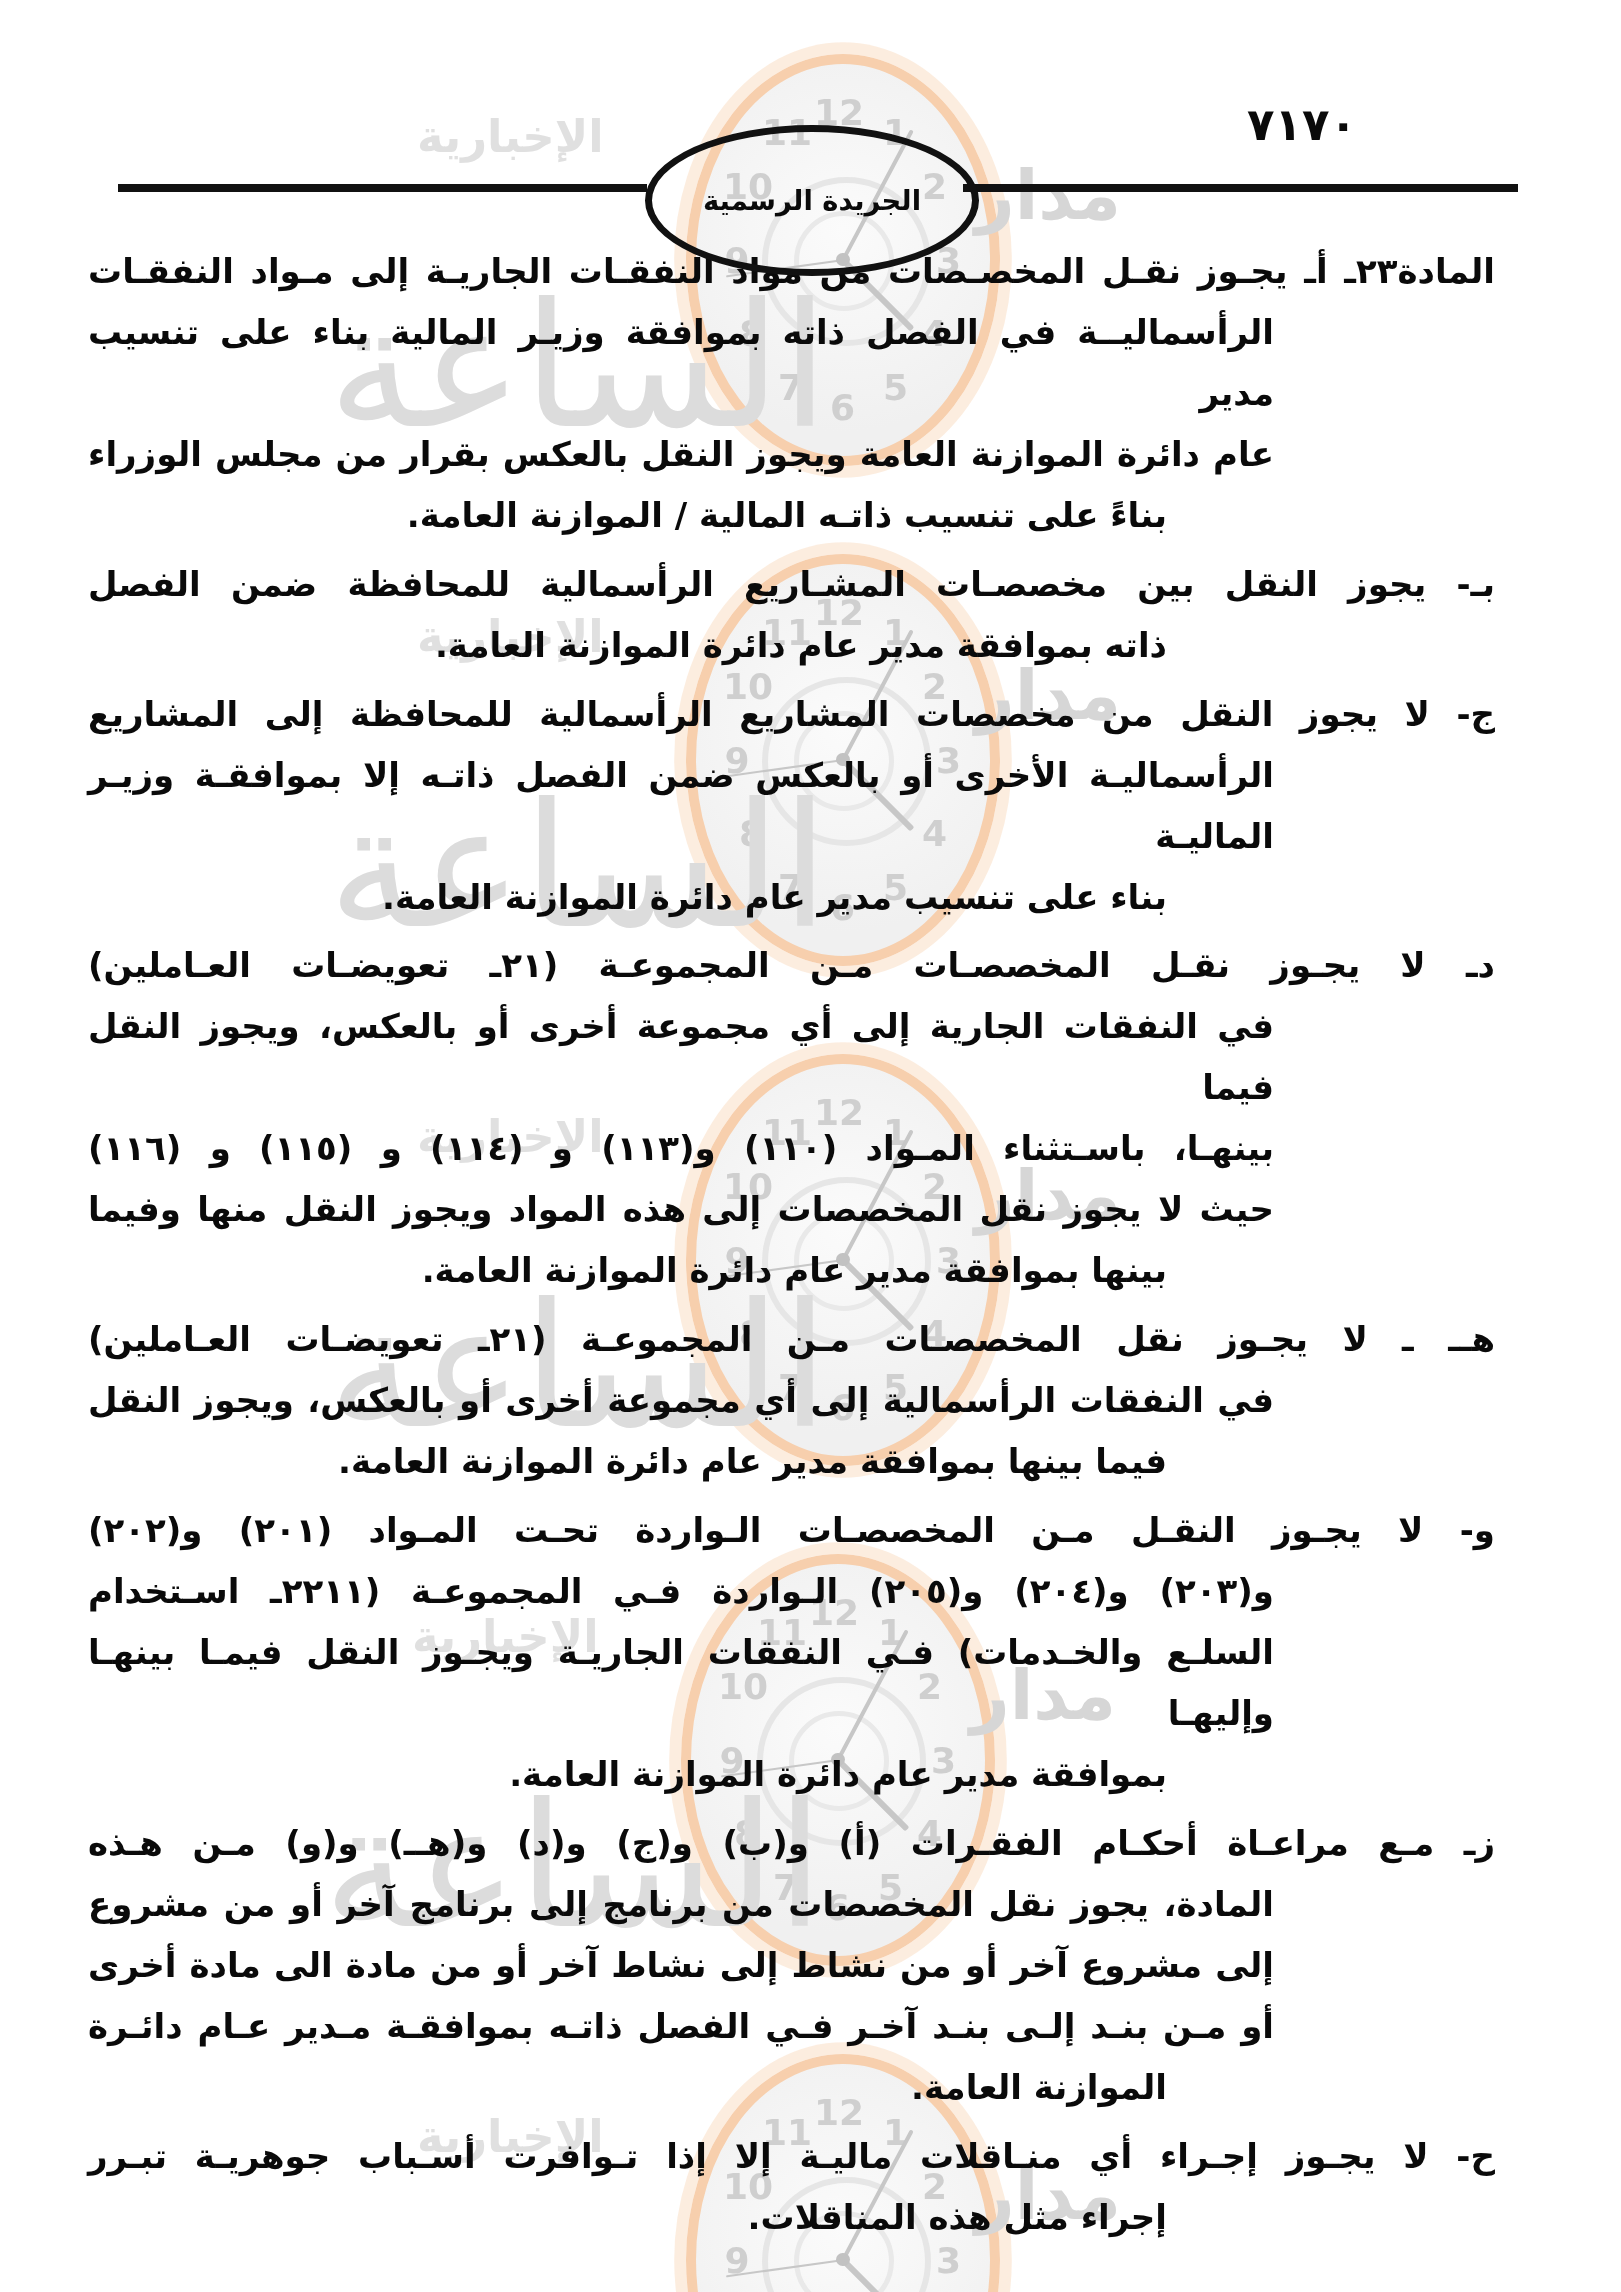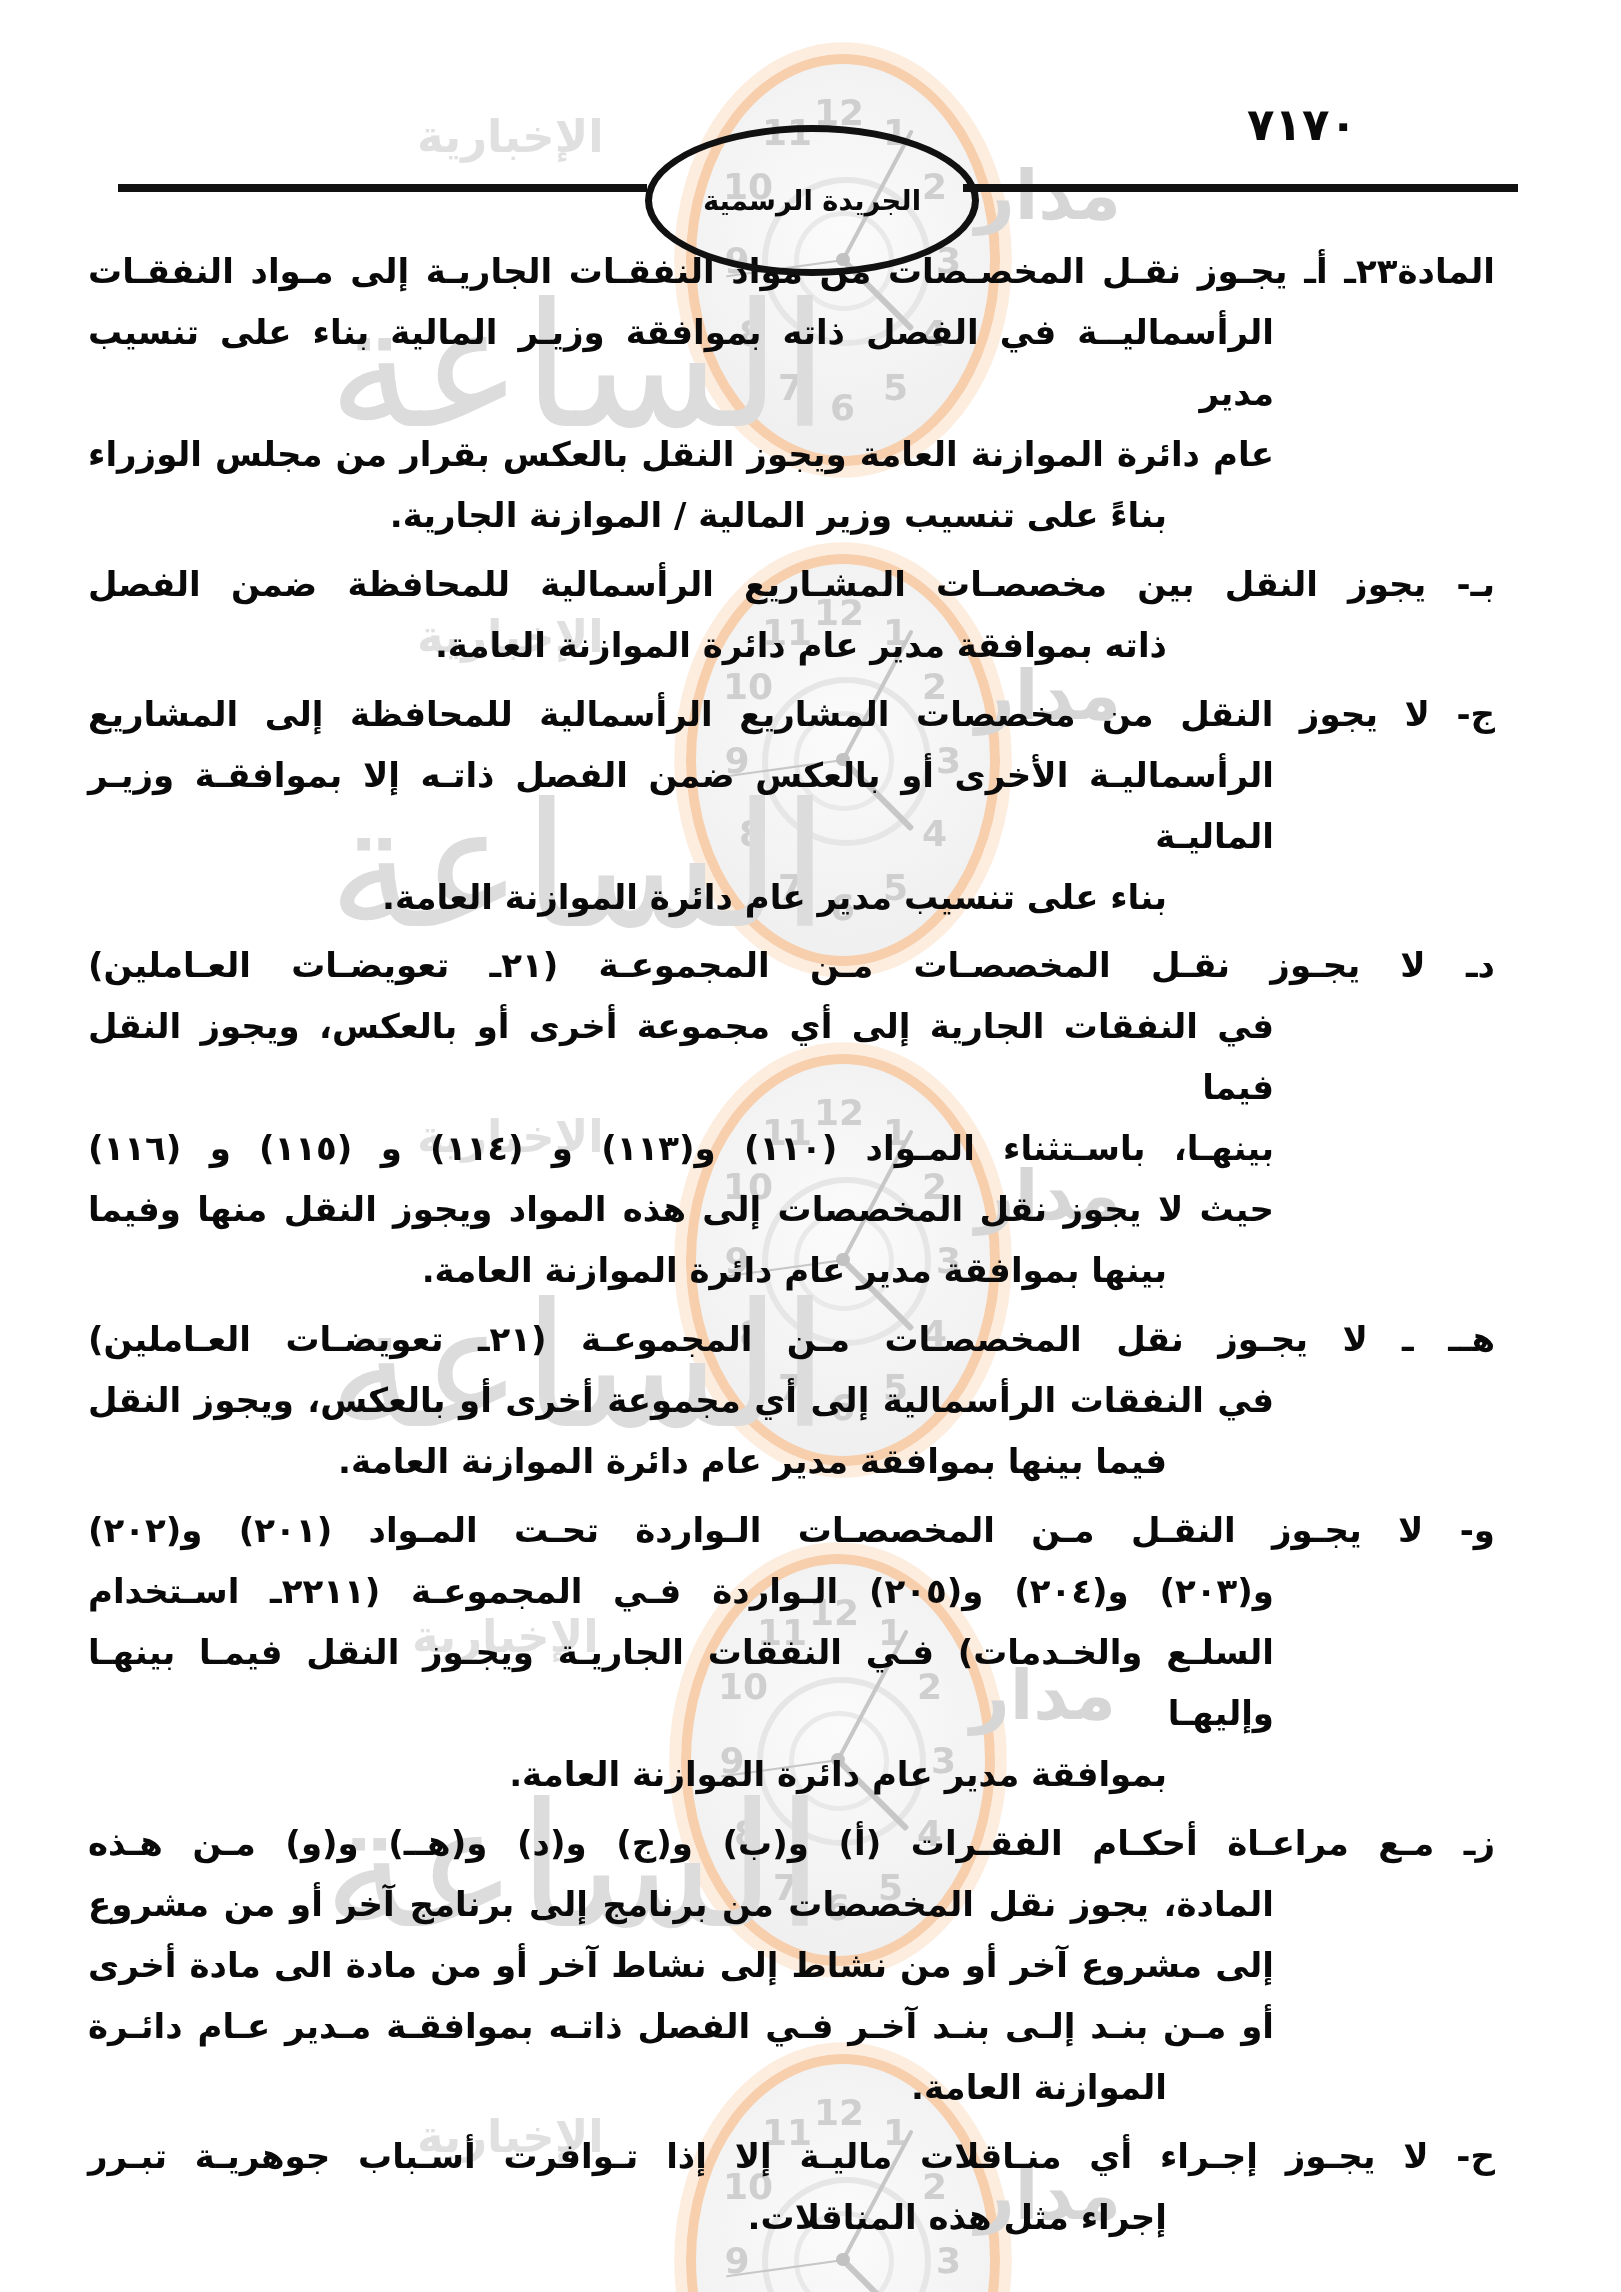--- a/index.html
+++ b/index.html
@@ -201,21 +201,21 @@
 
   <div class="gazette-oval">
     <span class="gazette-title">الجريدة الرسمية</span>
   </div>
 
   <div class="article" id="article-body">
       <div class="para">
         <div class="line" dir="rtl">المادة٢٣ـ أـ  يجـوز نقـل المخصـصات من مواد النفقـات الجاريـة إلى مـواد النفقـات</div>
         <div class="line l-mid" dir="rtl">الرأسماليــة في الفصل ذاته بموافقة وزيـر المالية بناء على تنسيب مدير</div>
         <div class="line l-mid" dir="rtl">عام دائرة الموازنة العامة ويجوز النقل بالعكس بقرار من مجلس الوزراء</div>
-        <div class="line l-last" dir="rtl">بناءً على تنسيب وزير المالية / الموازنة الجارية.</div>
+        <div class="line l-last" dir="rtl">بناءً على تنسيب ذاتـه المالية / الموازنة العامة.</div>
       </div>
       <div class="para">
         <div class="line" dir="rtl">بـ- يجوز النقل بين مخصصـات المشـاريع الرأسمالية للمحافظة ضمن الفصل</div>
         <div class="line l-last" dir="rtl">ذاته بموافقة مدير عام دائرة الموازنة العامة.</div>
       </div>
       <div class="para">
         <div class="line" dir="rtl">ج- لا يجوز النقل من مخصصات المشاريع الرأسمالية للمحافظة إلى المشاريع</div>
         <div class="line l-mid" dir="rtl">الرأسماليـة الأخرى أو بالعكس ضمن الفصل ذاتـه إلا بموافقـة وزيـر الماليـة</div>
         <div class="line l-last" dir="rtl">بناء على تنسيب مدير عام دائرة الموازنة العامة.</div>
       </div>

